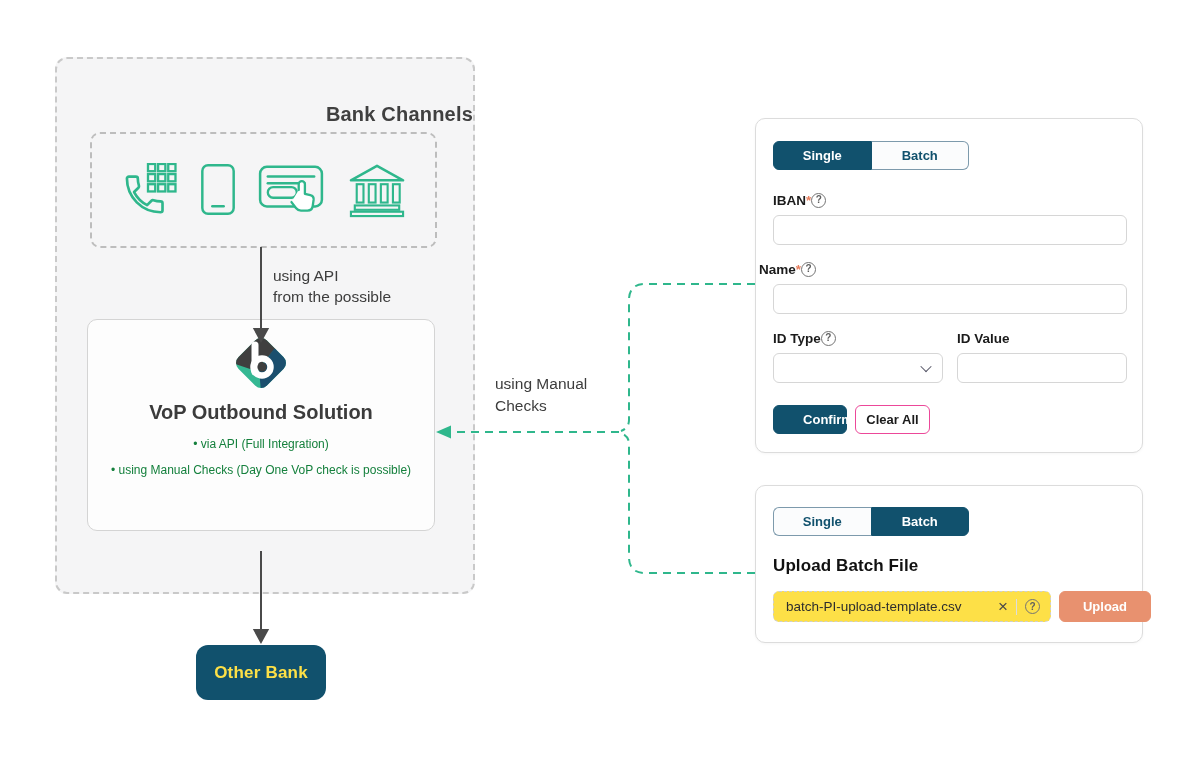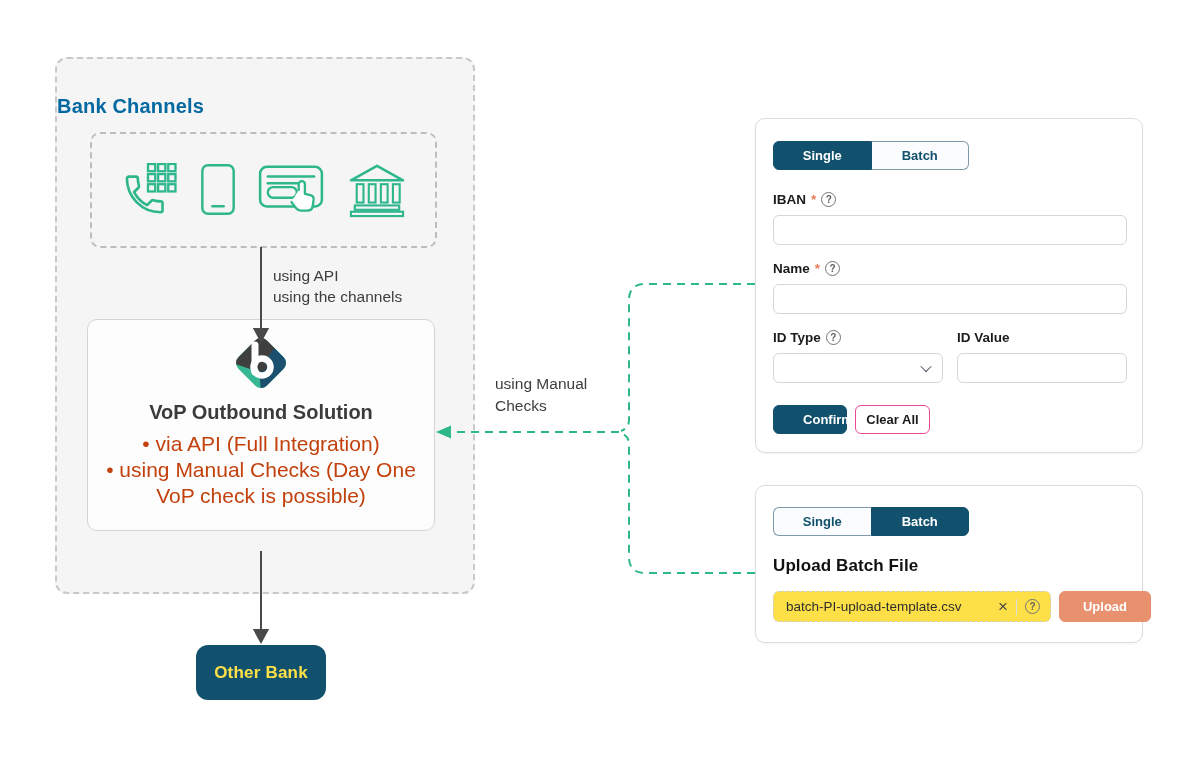--- a/index.html
+++ b/index.html
@@ -9,39 +9,39 @@
     font-family:"Liberation Sans","DejaVu Sans",sans-serif; color:#3c3c3c;
   }
   .abs { position:absolute; }
 
   
   .outer-box {
     left:55px; top:57px; width:420px; height:537px;
     background:#f5f5f6; border:2px dashed #c9c9c9; border-radius:12px;
   }
   .bank-title {
-    left:0; top:36px; width:100%; text-align:left;
-    font-size:20px; font-weight:700; color:#0369a1; letter-spacing:.2px;
+    left:0; top:44px; width:100%; text-align:right;
+    font-size:20px; font-weight:700; color:#404040; letter-spacing:.2px;
   }
   .channels-box {
     left:33px; top:73px; width:347px; height:116px;
     border:2px dashed #bdbdbd; border-radius:10px;
     display:flex; align-items:center; justify-content:space-evenly; padding:0 6px;
   }
   .channel-icon { display:flex; align-items:center; justify-content:center; }
 
   .api-label { left:273px; top:265px; font-size:15.5px; line-height:21px; color:#3d3d3d; }
 
   .vop-box {
     left:87px; top:319px; width:348px; height:212px;
     background:#fdfdfd; border:1.5px solid #d4d4d4; border-radius:10px; text-align:center;
   }
   .vop-logo { display:block; margin:14px auto 0; }
   .vop-title { margin-top:9px; font-size:20px; font-weight:700; color:#3b3b3b; }
-  .vop-bullets { margin:7px auto 0; width:334px; list-style:none; font-size:21px; line-height:26px; color:#c2410c; }
+  .vop-bullets { margin:7px auto 0; width:334px; list-style:none; font-size:12px; line-height:26px; color:#15803d; }
   .vop-bullets li::before { content:"•  "; }
 
   .manual-label { left:495px; top:373px; font-size:15.5px; line-height:22px; color:#3d3d3d; }
 
   .other-bank {
     left:196px; top:645px; width:130px; height:55px;
     background:#11516d; border-radius:12px; color:#fde047;
     display:flex; align-items:center; justify-content:center;
     font-size:17px; font-weight:600; letter-spacing:.2px;
   }
@@ -59,21 +59,21 @@
   .tab {
     flex:1; display:flex; align-items:center; justify-content:center;
     font-size:13px; font-weight:700; cursor:default;
   }
   .tab.active { background:#11516d; border:1px solid #11516d; color:#fff; }
   .tab.inactive { background:#fbfcfd; border:1px solid #7d9aac; color:#11516d; }
   .tab.first { border-radius:6px 0 0 6px; }
   .tab.last  { border-radius:0 6px 6px 0; border-left:none; }
   .tab.active.last { border-left:1px solid #11516d; }
 
-  .field-label { display:flex; gap:5px; font-size:13.5px; font-weight:700; color:#1b1b1b; height:16px; }
+  .field-label { display:flex; align-items:center; font-size:13.5px; font-weight:700; color:#1b1b1b; height:16px; }
   .req { color:#e87e5d; font-weight:700; }
   .help {
     width:15px; height:15px; border:1.3px solid #747474; border-radius:50%;
     color:#5e5e5e; font-size:10px; font-weight:700;
     display:inline-flex; align-items:center; justify-content:center; line-height:1;
   }
   .text-input {
     height:30px; border:1px solid #d6d6d6; border-radius:6px; background:#fff;
     font-family:inherit; font-size:13px; color:#222; padding:0 10px; outline:none; width:100%;
   }
@@ -150,21 +150,21 @@
         <rect x="48.5" y="23" width="7" height="19" stroke-width="2.2"></rect>
         <rect x="9" y="45" width="46" height="4.5" stroke-width="2.2"></rect>
         <rect x="5" y="51.5" width="54" height="4.5" stroke-width="2.2"></rect>
       </svg>
     </span>
   </div>
 </div>
 
 <div class="abs api-label">
   <span style="display:block">using API</span>
-  <span style="display:block">using the channels</span>
+  <span style="display:block">from the possible</span>
 </div>
 
 <div class="abs vop-box">
   <svg class="vop-logo" width="58" height="58" viewBox="0 0 58 58">
     <defs>
         <clipPath id="dm">
           <rect x="9" y="9" width="40" height="40" rx="8" transform="rotate(45 29 29)"></rect>
         </clipPath>
       </defs>
     <g clip-path="url(#dm)">
@@ -200,21 +200,21 @@
 
   <div class="abs field-label" style="left:17px; top:73px;">
     <span>IBAN</span>
     <span class="req">*</span>
     <span class="help">?</span>
   </div>
   <div class="abs" style="left:17px; top:96px; width:354px;">
     <input class="text-input" value="" style="">
   </div>
 
-  <div class="abs field-label" style="left:17px; top:142px;">
+  <div class="abs field-label" style="left:3px; top:142px;">
     <span>Name</span>
     <span class="req">*</span>
     <span class="help">?</span>
   </div>
   <div class="abs" style="left:17px; top:165px; width:354px;">
     <input class="text-input" value="" style="">
   </div>
 
   <div class="abs field-label" style="left:17px; top:211px;">
     <span>ID Type</span>

